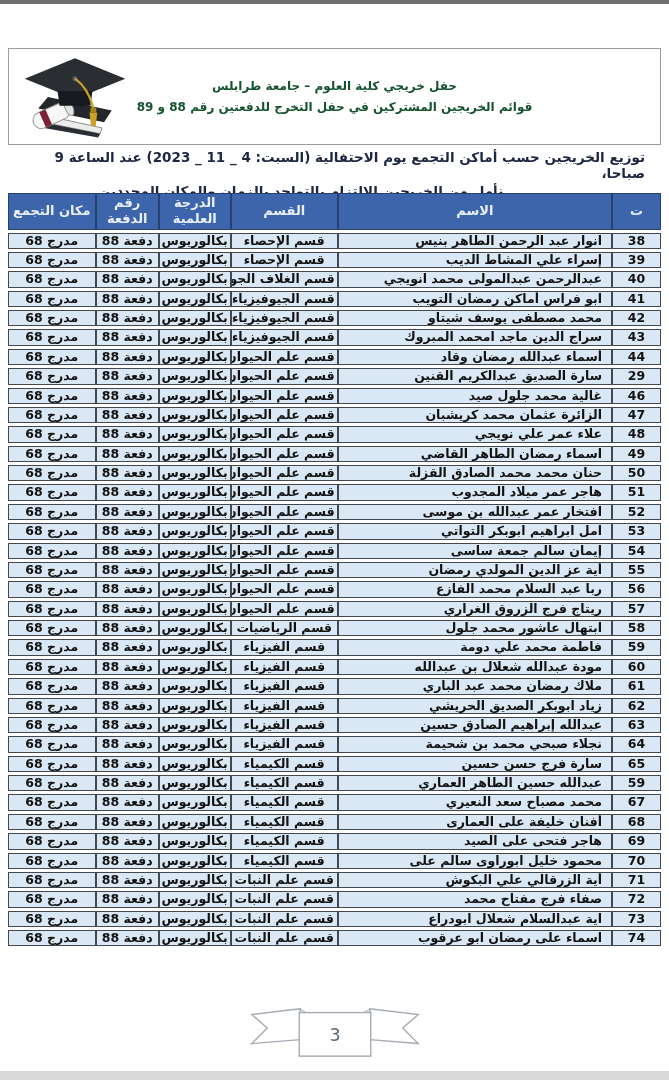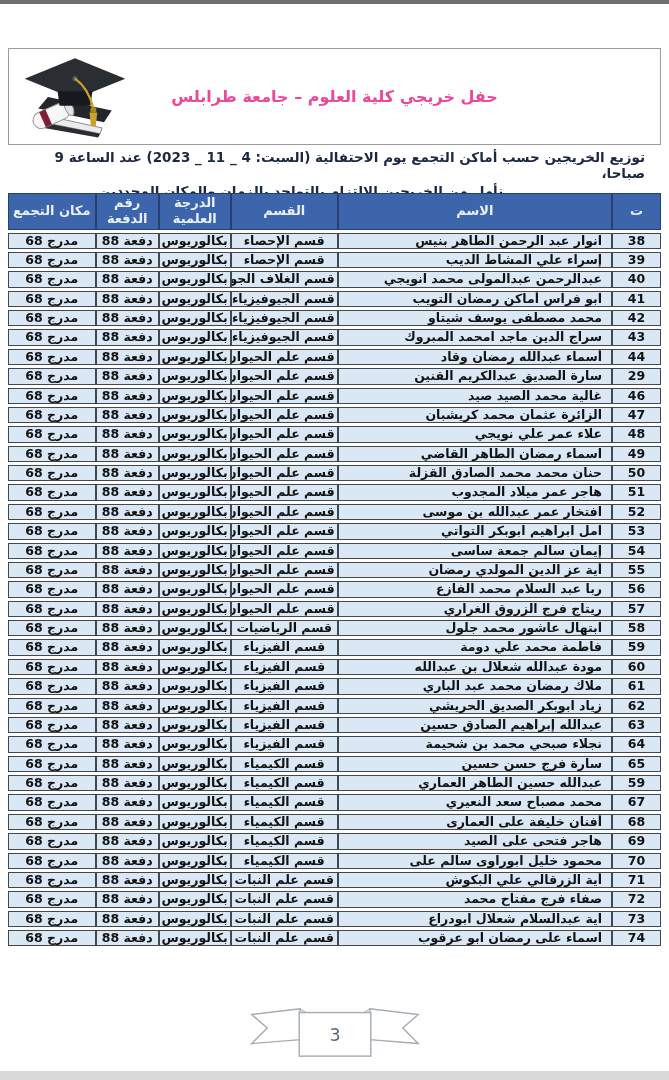--- a/index.html
+++ b/index.html
@@ -15,21 +15,21 @@
   
   .title-box {
     position:absolute; top:48px; right:8px; left:8px; height:97px;
     border:1px solid #9b9b9b; background:#fff;
   }
   .logo-wrap { position:absolute; left:8px; top:2px; width:116px; height:92px; }
   .titles {
     position:absolute; inset:0; display:flex; flex-direction:column;
     justify-content:center; align-items:center; gap:7px;
   }
-  .title-line { font-size:16px; font-weight:700; color:#ec4899; letter-spacing:0; }
+  .title-line { font-size:12px; font-weight:700; color:#14532d; letter-spacing:0; }
 
   
   .intro { position:absolute; top:149px; right:0; left:0; color:#1c2742; }
   .intro-line1 { text-align:right; padding-left:18px; padding-right:24px; font-size:13.5px; font-weight:700; }
   .intro-line2 { text-align:center; transform:translateX(-36px); font-size:13.5px; font-weight:700; margin-top:2px; }
 
   
   table.grads {
     position:absolute; top:190px; right:8px; width:653px;
     border-collapse:separate; border-spacing:0 3px; table-layout:fixed;
@@ -81,20 +81,21 @@
         <polygon points="42,40 78,40 76,55 44,55" fill="#16191d"></polygon>
         <circle cx="60" cy="27" r="2.6" fill="#555b63"></circle>
 
         <path d="M60,27 C70,34 76,45 79,58" stroke="#c9a227" stroke-width="2.4" fill="none"></path>
         <rect x="76" y="57" width="6" height="5" fill="#a8861e"></rect>
         <path d="M75,62 h8 l-1.5,14 h-5 z" fill="#c9a227"></path>
       </svg>
     </div>
     <div class="titles">
       <div class="title-line">حفل خريجي كلية العلوم – جامعة طرابلس</div>
+      <div class="title-line">قوائم الخريجين المشتركين في حفل التخرج للدفعتين رقم 88 و 89</div>
     </div>
   </div>
 
   <div class="intro">
     <div class="intro-line1">توزيع الخريجين حسب أماكن التجمع يوم الاحتفالية (السبت: 4 _ 11 _ 2023) عند الساعة 9 صباحا،</div>
     <div class="intro-line2">نأمل من الخريجين الالتزام بالتواجد بالزمان والمكان المحددين.</div>
   </div>
 
   <table class="grads">
     <colgroup>
@@ -175,21 +176,21 @@
         <tr>
       <td>29</td>
       <td class="name-cell">سارة الصديق عبدالكريم القنين</td>
       <td>قسم علم الحيوان</td>
       <td>بكالوريوس</td>
       <td>دفعة 88</td>
       <td>مدرج 68</td>
     </tr>
         <tr>
       <td>46</td>
-      <td class="name-cell">غالية محمد الصيد صيد</td>
+      <td class="name-cell">غالية محمد جلول صيد</td>
       <td>قسم علم الحيوان</td>
       <td>بكالوريوس</td>
       <td>دفعة 88</td>
       <td>مدرج 68</td>
     </tr>
         <tr>
       <td>47</td>
       <td class="name-cell">الزائرة عثمان محمد كريشبان</td>
       <td>قسم علم الحيوان</td>
       <td>بكالوريوس</td>

